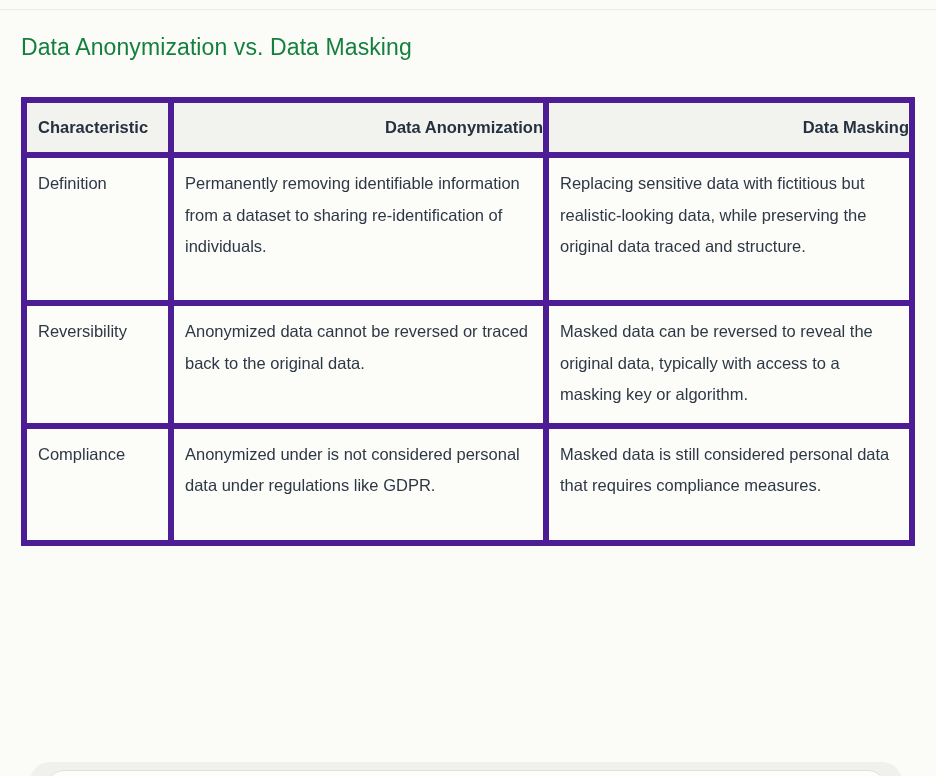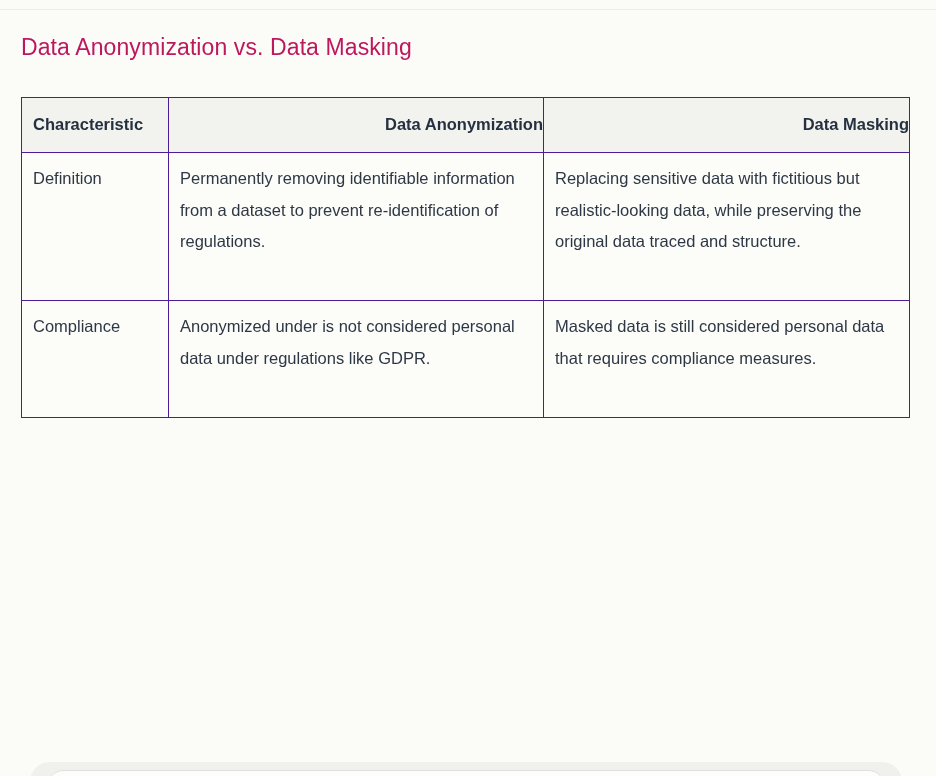--- a/index.html
+++ b/index.html
@@ -8,32 +8,32 @@
     background: #fbfbf8;
     font-family: "Liberation Sans", sans-serif;
     color: #2a3440;
   }
   .top-rule {
     position: absolute; left: 0; top: 9px; width: 936px; height: 1px;
     background: #ecece7;
   }
   .page-title {
     position: absolute; left: 21px; top: 34px;
-    font-size: 23px; font-weight: 400; color: #be185d;
+    font-size: 23px; font-weight: 400; color: #15803d;
     letter-spacing: 0.1px;
   }
   .table-wrap {
     position: absolute; left: 21px; top: 97px; width: 888px;
   }
   table {
     border-collapse: collapse; width: 888px; table-layout: fixed;
     background: #fcfcf9;
   }
   th, td {
-    border: 1px solid #4c1d95;
+    border: 6px solid #4c1d95;
     vertical-align: top;
     text-align: left;
     font-size: 16.5px;
     line-height: 31.5px;
     color: #2e3845;
   }
   th {
     background: #f2f2ee;
     font-weight: 700;
     height: 55px;
@@ -78,22 +78,27 @@
     <thead>
       <tr>
         <th class="c1">Characteristic</th>
         <th class="c2">Data Anonymization</th>
         <th class="c3">Data Masking</th>
       </tr>
     </thead>
     <tbody>
       <tr class="r0">
         <td class="c1">Definition</td>
-        <td class="c2">Permanently removing identifiable information from a dataset to prevent re-identification of regulations.</td>
+        <td class="c2">Permanently removing identifiable information from a dataset to sharing re-identification of individuals.</td>
         <td class="c3">Replacing sensitive data with fictitious but realistic-looking data, while preserving the original data traced and structure.</td>
+      </tr>
+      <tr class="r1">
+        <td class="c1">Reversibility</td>
+        <td class="c2">Anonymized data cannot be reversed or traced back to the original data.</td>
+        <td class="c3">Masked data can be reversed to reveal the original data, typically with access to a masking key or algorithm.</td>
       </tr>
       <tr class="r3">
         <td class="c1">Compliance</td>
         <td class="c2">Anonymized under is not considered personal data under regulations like GDPR.</td>
         <td class="c3">Masked data is still considered personal data that requires compliance measures.</td>
       </tr>
     </tbody>
   </table>
 </div>
 

